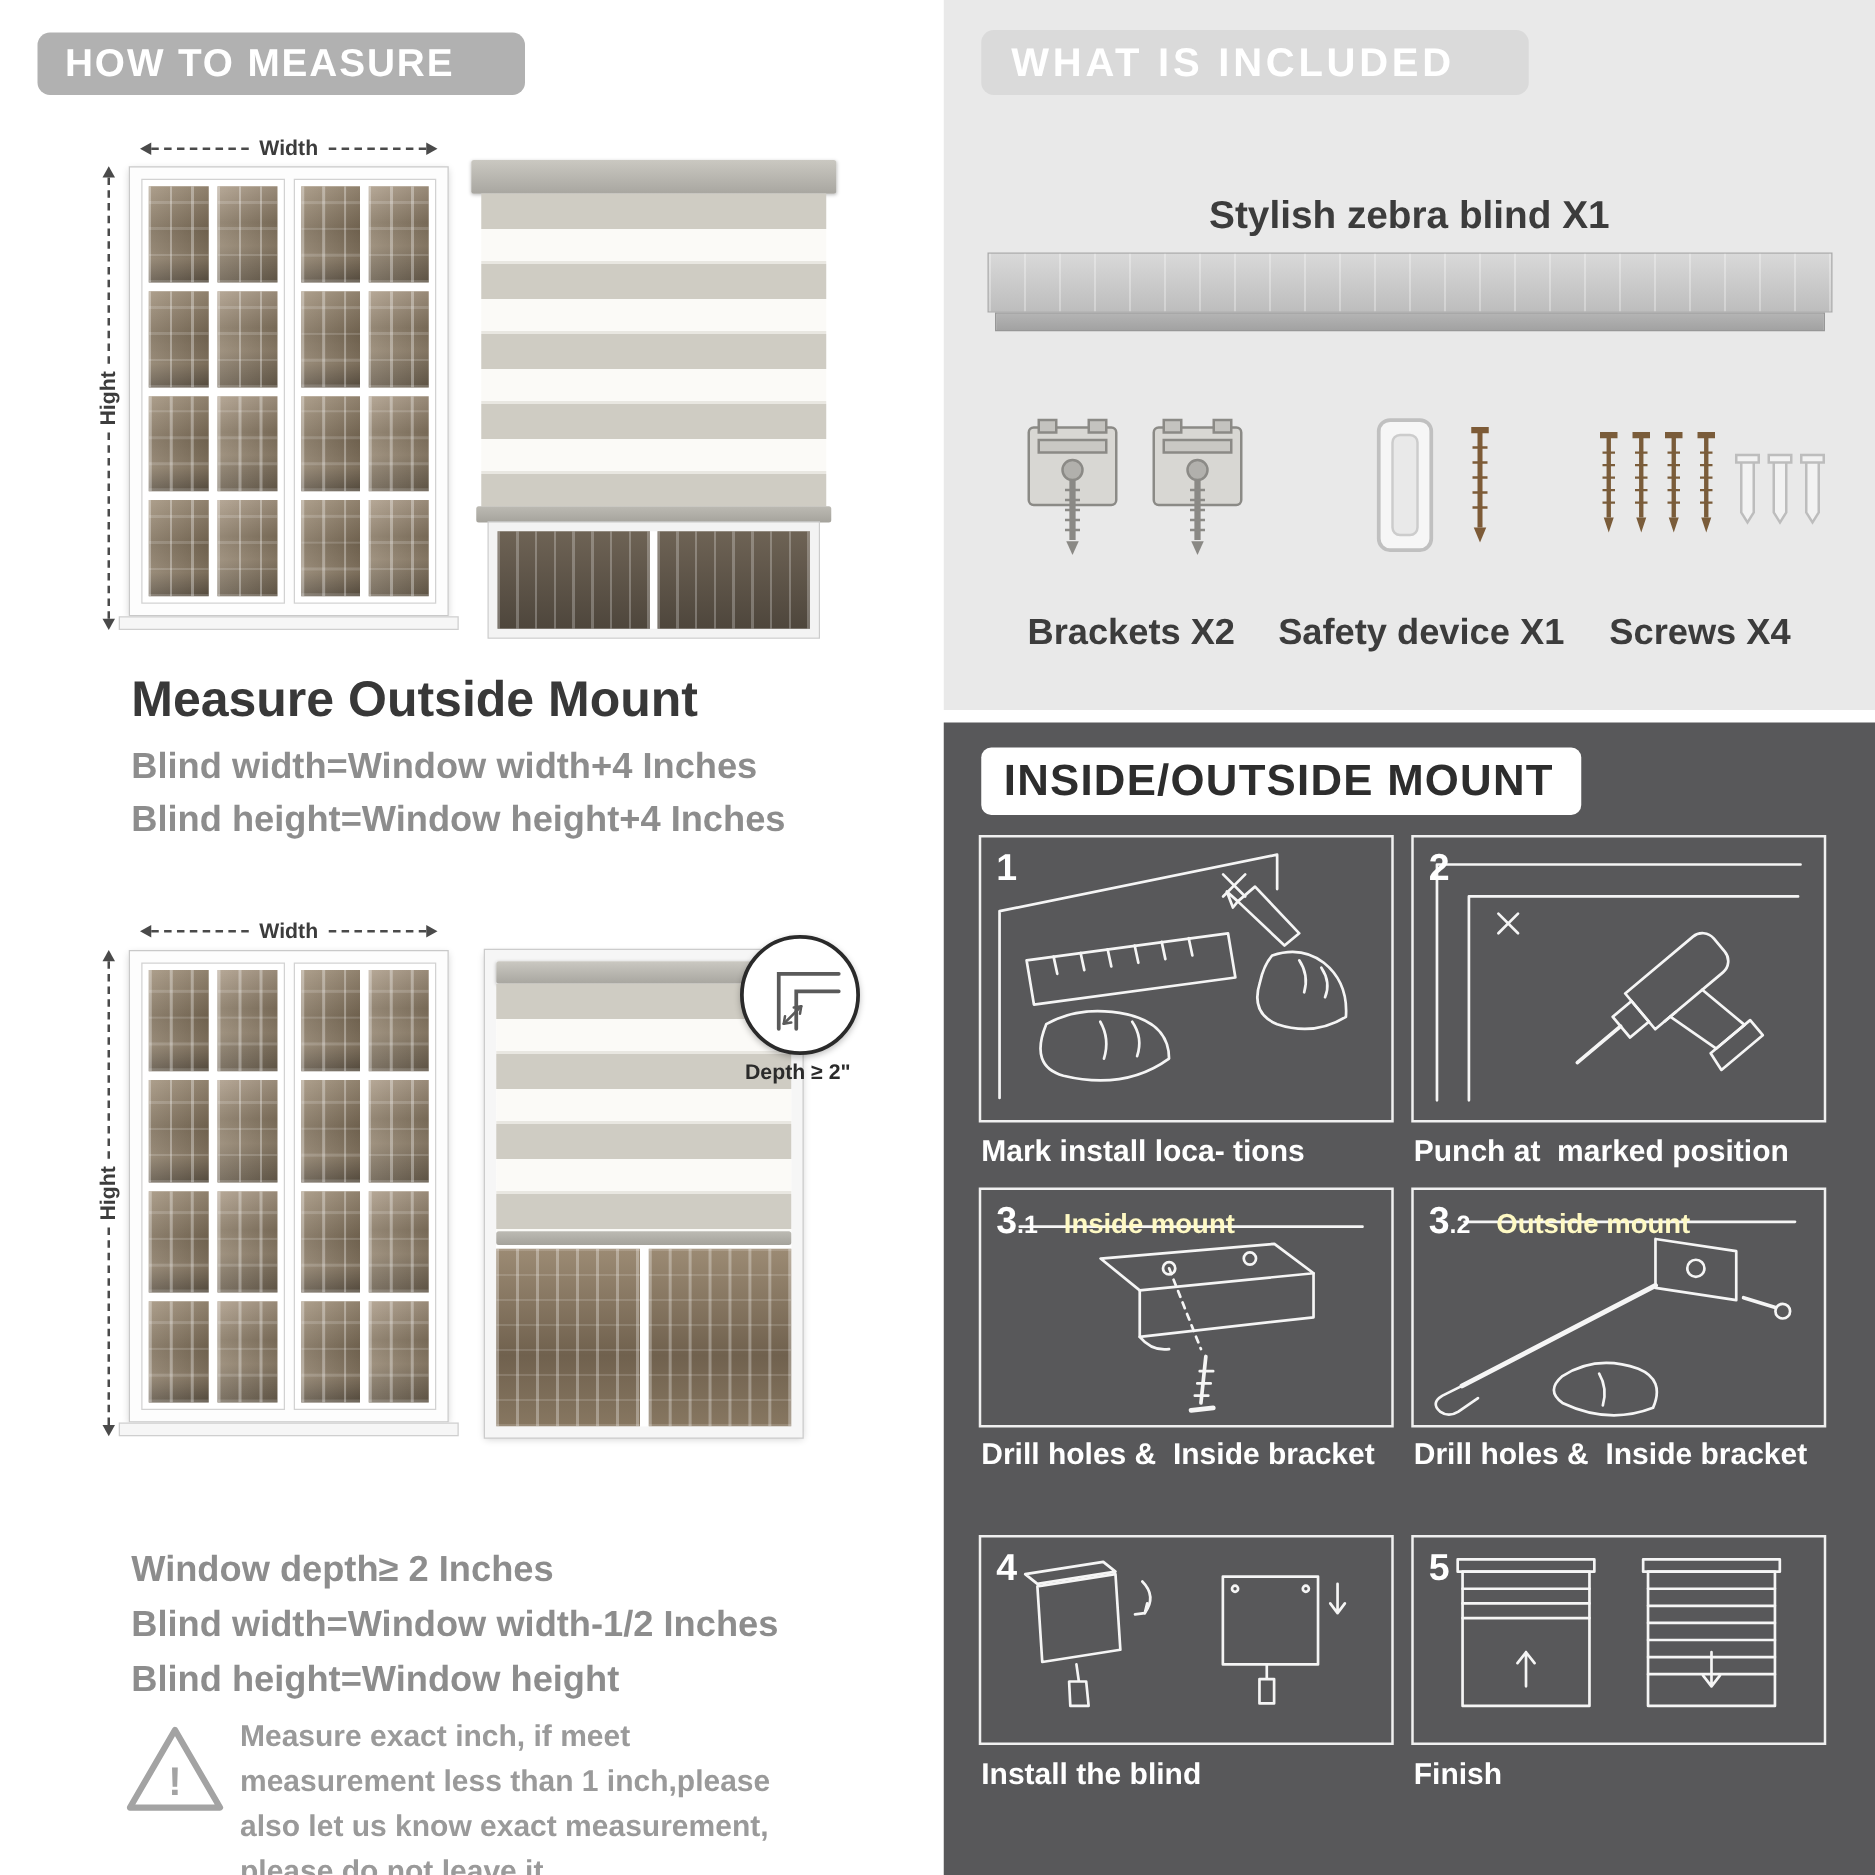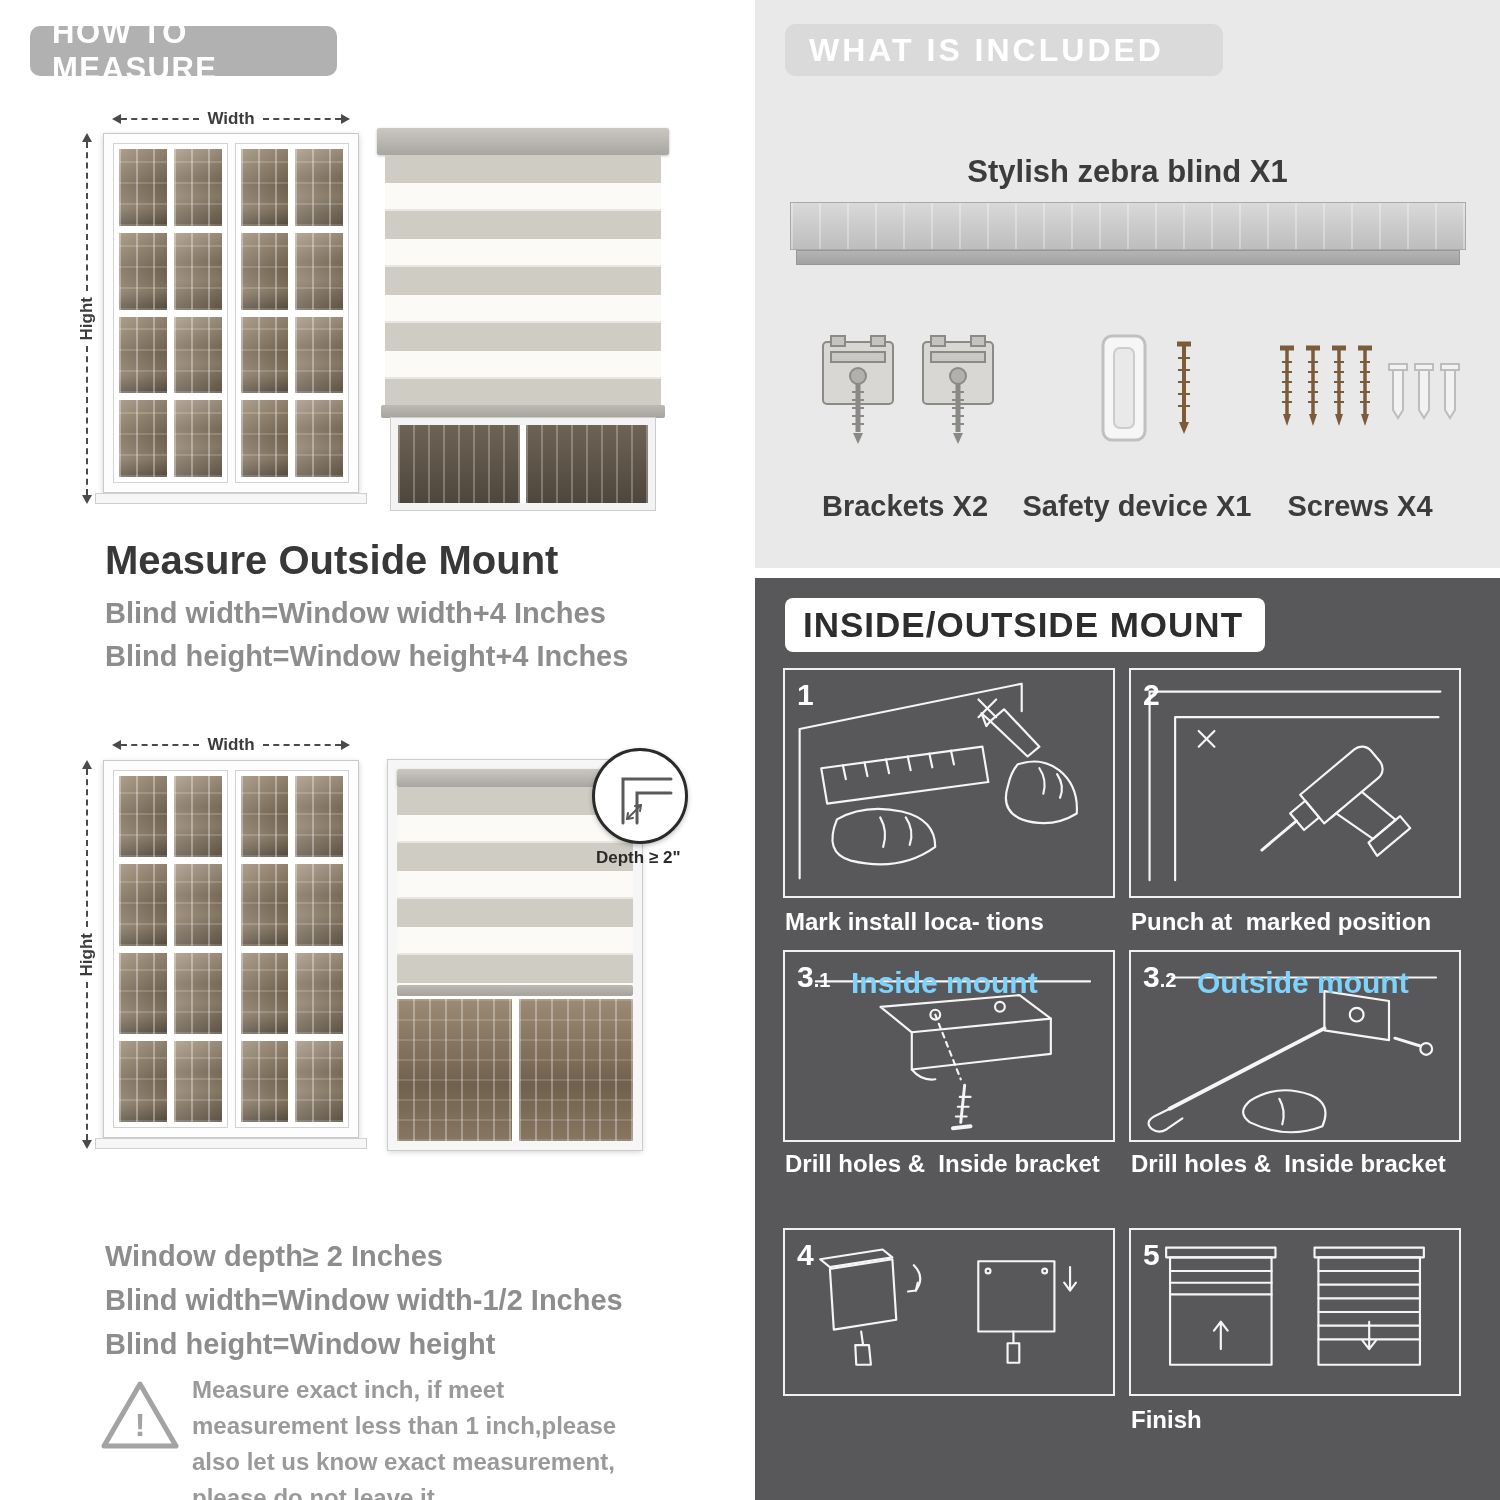--- a/index.html
+++ b/index.html
@@ -3,21 +3,21 @@
 <meta charset="utf-8">
 <style>
   * { margin:0; padding:0; box-sizing:border-box; }
   html,body { width:1500px; height:1500px; }
   body { font-family:"Liberation Sans", sans-serif; background:#ffffff; }
   .canvas { position:relative; width:1500px; height:1500px; background:#fff; overflow:hidden; }
   .abs { position:absolute; }
 
   
   .pill { display:flex; align-items:center; font-weight:700; border-radius:10px; }
-  .pill-left { left:30px; top:26px; width:307px; height:50px; background:#b1b1b1; color:#fff; font-size:31px; letter-spacing:1.5px; padding-left:22px; }
+  .pill-left { left:30px; top:26px; width:390px; height:50px; background:#b1b1b1; color:#fff; font-size:31px; letter-spacing:1.5px; padding-left:22px; }
   .pill-included { left:30px; top:24px; width:438px; height:52px; background:#dadada; color:#fff; font-size:32px; letter-spacing:3px; padding-left:24px; }
   .pill-mount { left:30px; top:20px; width:480px; height:54px; background:#ffffff; color:#2d2d2d; font-size:35px; letter-spacing:1px; padding-left:18px; border-radius:8px; }
 
   
   .h-arrow { display:flex; align-items:center; color:#3c3c3c; }
   .h-arrow .line { flex:1; border-top:2px dashed #4a4a4a; height:0; }
   .h-arrow .lbl { padding:0 8px; font-weight:700; font-size:17px; }
   .ah-l { width:0; height:0; border-top:5px solid transparent; border-bottom:5px solid transparent; border-right:9px solid #4a4a4a; }
   .ah-r { width:0; height:0; border-top:5px solid transparent; border-bottom:5px solid transparent; border-left:9px solid #4a4a4a; }
   .v-arrow { display:flex; flex-direction:column; align-items:center; color:#3c3c3c; }
@@ -70,21 +70,21 @@
   .inc-label { font-size:31px; font-weight:700; color:#3c3c3c; text-align:center; }
   .headrail-top { background:linear-gradient(180deg,#d9d9d9,#bdbdbd); border:1px solid #a9a9a9; position:relative; }
   .headrail-top::after { content:""; position:absolute; inset:0; background:repeating-linear-gradient(90deg, rgba(255,255,255,0.3) 0 2px, transparent 2px 28px); }
   .headrail-lip { background:linear-gradient(180deg,#b4b4b4,#a2a2a2); border:1px solid #979797; }
   .item-label { font-size:29px; font-weight:700; color:#3c3c3c; text-align:center; }
 
   .mount { left:755px; top:578px; width:745px; height:922px; background:#58585a; }
   .panel { border:2px solid #f0f0f0; position:absolute; }
   .pnum { position:absolute; top:8px; left:12px; color:#fff; font-weight:700; font-size:30px; z-index:2; }
   .pnum .sub { font-size:20px; }
-  .ptitle { position:absolute; top:14px; left:66px; color:#7dd3fc; font-weight:700; font-size:30px; z-index:2; }
+  .ptitle { position:absolute; top:14px; left:66px; color:#fef9c3; font-weight:700; font-size:22px; z-index:2; }
   .caption { position:absolute; color:#ffffff; font-weight:700; font-size:24px; white-space:pre-wrap; }
   .panel svg { position:absolute; inset:0; width:100%; height:100%; }
 </style>
 </head>
 <body>
 
 <div class="canvas">
 
   <div class="abs pill pill-left">
     <span>HOW TO MEASURE</span>
@@ -409,16 +409,17 @@
           <rect x="38" y="28" width="104" height="110"></rect>
           <path d="M38 42 h104 M38 54 h104 M38 66 h104"></path>
           <path d="M90 122 v-28 M83 103 l7 -9 l7 9"></path>
           <rect x="186" y="18" width="112" height="10"></rect>
           <rect x="190" y="28" width="104" height="110"></rect>
           <path d="M190 42 h104 M190 56 h104 M190 70 h104 M190 84 h104 M190 98 h104 M190 112 h104"></path>
           <path d="M242 94 v28 M235 113 l7 9 l7 -9"></path>
         </g>
       </svg>
     </div>
+    <div class="caption" style="left:30px; top:828px; width:330px;">Install the blind</div>
     <div class="caption" style="left:376px; top:828px; width:330px;">Finish</div>
   </div>
 
 </div>
 
 </body></html>

